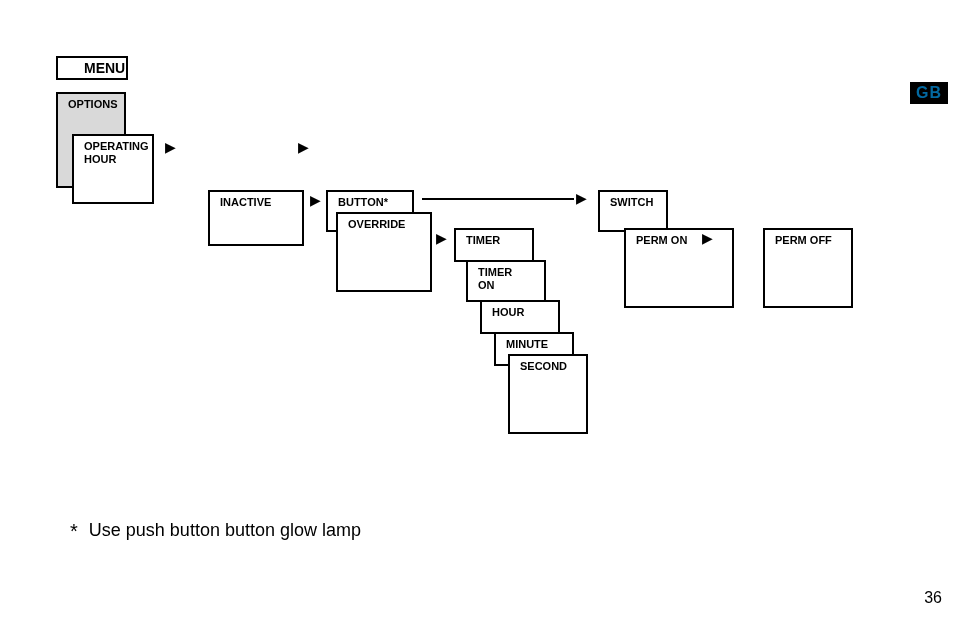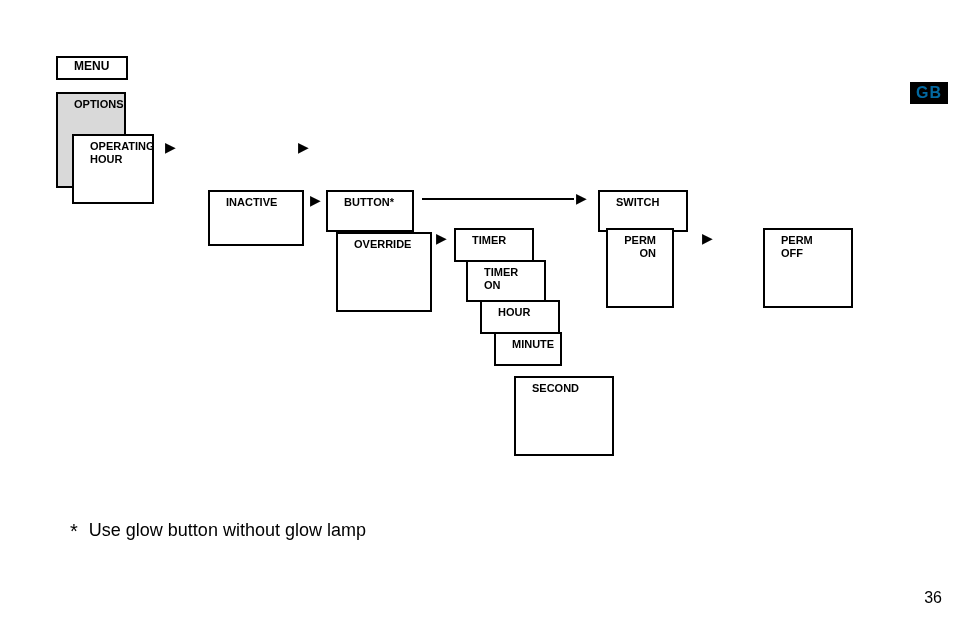--- a/index.html
+++ b/index.html
@@ -14,31 +14,31 @@
   .page {
     position: relative;
     width: 954px;
     height: 643px;
   }
   .box {
     position: absolute;
     border: 2px solid #000;
     background: #fff;
     box-sizing: border-box;
-    padding: 4px 16px;
+    padding: 4px 10px;
     font-size: 11px;
     font-weight: bold;
     line-height: 1.15;
   }
   .shaded {
     background: #d9d9d9;
   }
   .menu {
-    font-size: 12px;
-    padding: 2px 16px;
+    font-size: 14px;
+    padding: 2px 26px;
   }
   .arrow {
     position: absolute;
     font-size: 14px;
     line-height: 1;
   }
   .connector {
     position: absolute;
     background: #000;
     height: 2px;
@@ -103,61 +103,61 @@
 
   <span class="arrow" style="left:310px; top:193px;">▶</span>
 
   <div class="box" style="left:326px; top:190px; width:88px; height:42px;">
     <span>BUTTON*</span>
   </div>
 
   <div class="connector" style="left:422px; top:198px; width:152px;"></div>
   <span class="arrow" style="left:576px; top:191px;">▶</span>
 
-  <div class="box" style="left:598px; top:190px; width:90px; height:42px;">
+  <div class="box" style="left:598px; top:190px; width:70px; height:42px;">
     <span>SWITCH</span>
   </div>
 
-  <div class="box" style="left:336px; top:232px; width:96px; height:80px;">
+  <div class="box" style="left:336px; top:212px; width:96px; height:80px;">
     <span>OVERRIDE</span>
   </div>
 
   <span class="arrow" style="left:436px; top:231px;">▶</span>
 
   <div class="box" style="left:454px; top:228px; width:80px; height:34px;">
     <span>TIMER</span>
   </div>
 
   <div class="box" style="left:466px; top:260px; width:80px; height:42px;">
     <span>TIMER</span><br>
     <span>ON</span>
   </div>
 
   <div class="box" style="left:480px; top:300px; width:80px; height:34px;">
     <span>HOUR</span>
   </div>
 
-  <div class="box" style="left:494px; top:332px; width:68px; height:34px;">
+  <div class="box" style="left:494px; top:332px; width:80px; height:34px;">
     <span>MINUTE</span>
   </div>
 
-  <div class="box" style="left:508px; top:376px; width:100px; height:80px;margin-left:6px;">
+  <div class="box" style="left:508px; top:354px; width:80px; height:80px;">
     <span>SECOND</span>
   </div>
 
-  <div class="box" style="left:606px; top:228px; width:68px; height:80px;text-align:right;">
+  <div class="box" style="left:624px; top:228px; width:110px; height:80px;">
     <span>PERM ON</span>
   </div>
 
   <span class="arrow" style="left:702px; top:231px;">▶</span>
 
   <div class="box" style="left:763px; top:228px; width:90px; height:80px;">
     <span>PERM OFF</span>
   </div>
 
   <div class="footnote">
     <span class="star">*</span>
-    <span>Use glow button without glow lamp</span>
+    <span>Use push button button glow lamp</span>
   </div>
 
   <div class="page-num">36</div>
 
 </div>
 
 </body></html>

